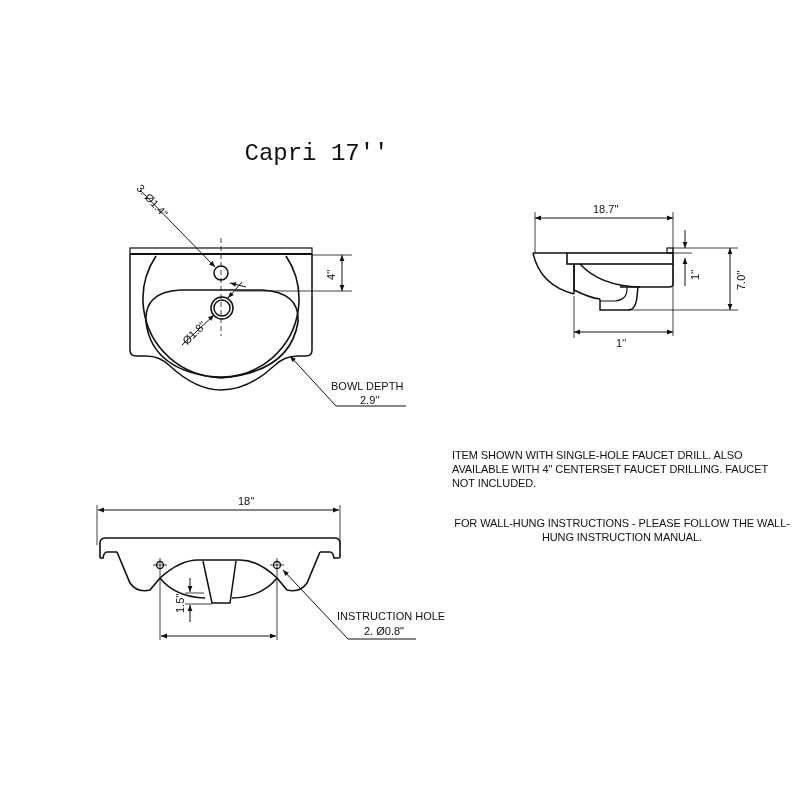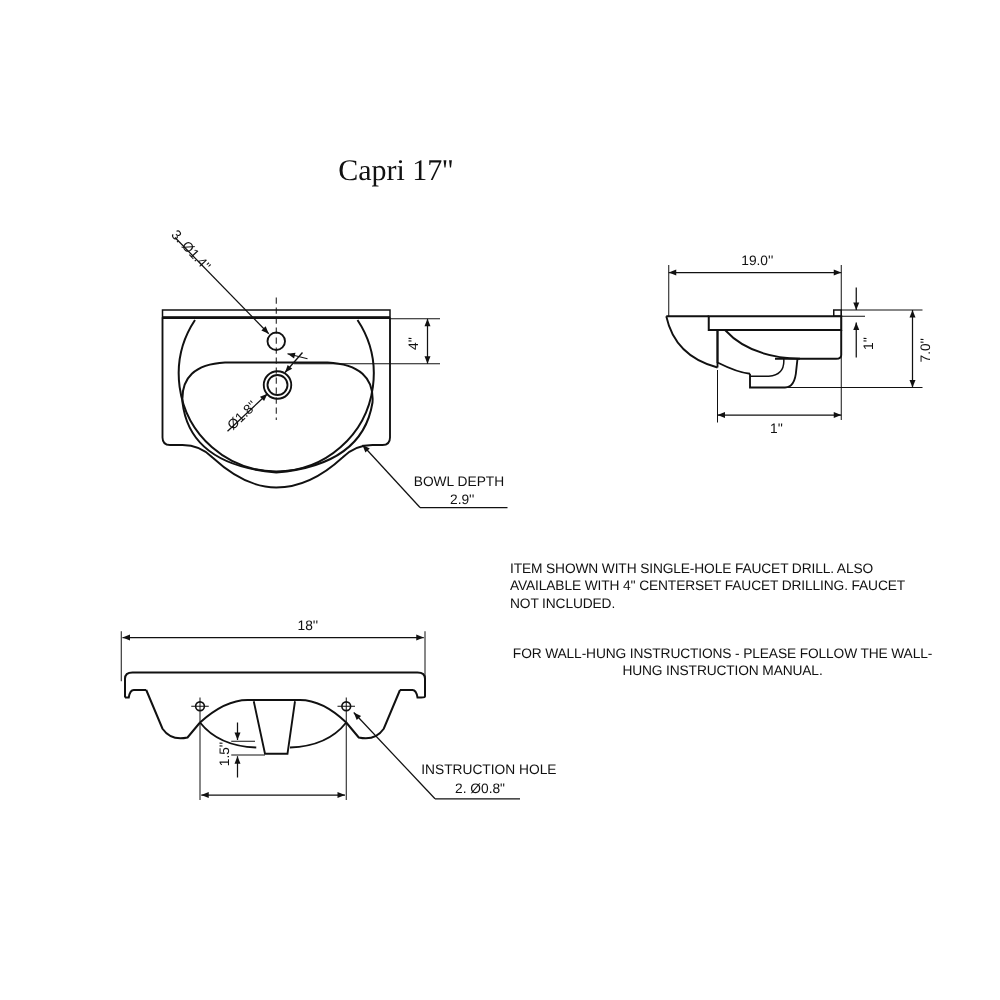--- a/index.html
+++ b/index.html
@@ -1,19 +1,19 @@
 <!DOCTYPE html>
 <html><head>
 <meta charset="utf-8">
 <style>
   html, body { margin: 0; padding: 0; background: #ffffff; }
   body { width: 800px; height: 800px; position: relative; overflow: hidden; font-family: "Liberation Sans", sans-serif; color: #111; }
   #drawing { position: absolute; left: 0; top: 0; width: 800px; height: 800px; }
-  .title { position: absolute; left: 0; width: 633px; top: 124px; text-align: center; font-size: 24px; font-family: Liberation Serif, serif; color: #111; }
-  .notes { position: absolute; left: 408px; font-size: 11px; line-height: 14px; color: #111; font-family: "Liberation Sans", sans-serif; letter-spacing: -0.1px; }
+  .title { position: absolute; left: 0; width: 633px; top: 140px; text-align: center; font-size: 24px; font-family: Liberation Mono, monospace; color: #111; }
+  .notes { position: absolute; left: 452px; font-size: 11px; line-height: 14px; color: #111; font-family: "Liberation Sans", sans-serif; letter-spacing: -0.1px; }
   .note1 { top: 448px; width: 340px; }
   .note2 { top: 516px; width: 340px; text-align: center; }
   .lbl { position: absolute; font-size: 11px; color: #111; font-family: "Liberation Sans", sans-serif; white-space: nowrap; }
   .rot { transform-origin: 0 0; }
 </style>
 </head>
 <body>
 
 <div class="title">Capri 17''</div>
 
@@ -128,21 +128,21 @@
     <line x1="348" y1="639" x2="416" y2="639" stroke-width="1"></line>
   </g>
 </svg>
 
 <div class="lbl rot" style="left:143px; top:182px; transform: rotate(47deg);">3. Ø1.4"</div>
 <div class="lbl rot" style="left:180px; top:338px; transform: rotate(-44deg);">Ø1.8"</div>
 <div class="lbl rot" style="left:325px; top:280px; transform: rotate(-90deg);">4''</div>
 <div class="lbl" style="left:331px; top:380px;">BOWL DEPTH</div>
 <div class="lbl" style="left:360px; top:394px;">2.9''</div>
 
-<div class="lbl" style="left:593px; top:203px;">19.0''</div>
+<div class="lbl" style="left:593px; top:203px;">18.7''</div>
 <div class="lbl" style="left:616px; top:337px;">1''</div>
 <div class="lbl rot" style="left:689px; top:280px; transform: rotate(-90deg);">1''</div>
 <div class="lbl rot" style="left:735px; top:290px; transform: rotate(-90deg);">7.0''</div>
 
 <div class="lbl" style="left:211px; top:495px;margin-left:27px;">18''</div>
 <div class="lbl rot" style="left:174px; top:613px; transform: rotate(-90deg);">1.5''</div>
 <div class="lbl" style="left:337px; top:610px;">INSTRUCTION HOLE</div>
 <div class="lbl" style="left:364px; top:625px;">2. Ø0.8"</div>
 
 <div class="notes note1">ITEM SHOWN WITH SINGLE-HOLE FAUCET DRILL. ALSO AVAILABLE WITH 4'' CENTERSET  FAUCET DRILLING. FAUCET NOT INCLUDED.</div>

